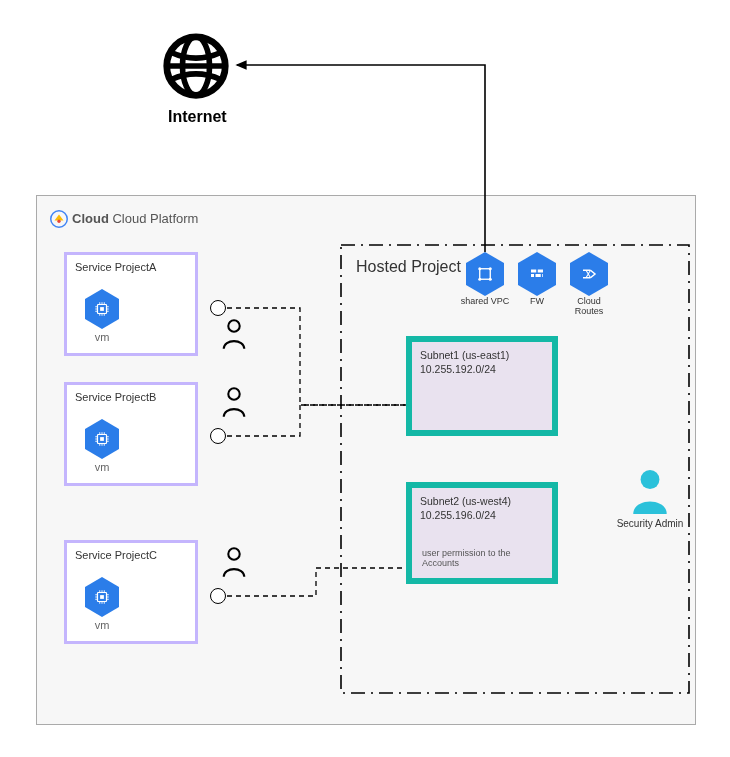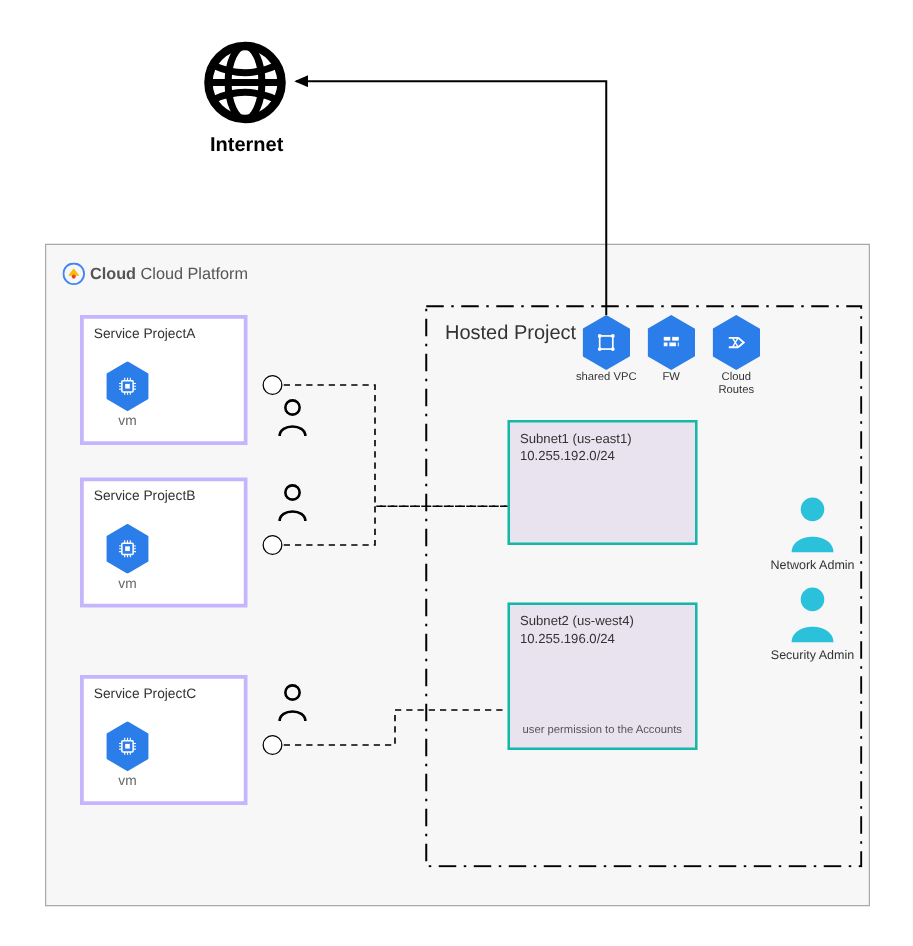--- a/index.html
+++ b/index.html
@@ -64,21 +64,21 @@
     color: #333;
     text-align: center;
     width: 50px;
   }
   .hosted-label {
     font-size: 16px;
     color: #333;
   }
   .subnet-box {
     background: #e9e2ef;
-    border: 2px solid #14b8a6;
+    border: 6px solid #14b8a6;
   }
   .subnet-text {
     font-size: 10.5px;
     color: #333;
     padding: 6px 8px;
     line-height: 1.35;
   }
   .subnet-note {
     font-size: 9px;
     color: #555;
@@ -266,35 +266,28 @@
     <div class="hex-label" style="margin-left:-6px;">Cloud Routes</div>
   </div>
 
   <div class="abs subnet-box" style="left:406px; top:336px; width:152px; height:100px;">
     <div class="subnet-text">
       <div>Subnet1 (us-east1)</div>
       <div>10.255.192.0/24</div>
     </div>
   </div>
 
-  <div class="abs subnet-box" style="left:406px; top:482px; width:152px; height:118px;">
+  <div class="abs subnet-box" style="left:406px; top:482px; width:152px; height:102px;">
     <div class="subnet-text">
       <div>Subnet2 (us-west4)</div>
       <div>10.255.196.0/24</div>
     </div>
     <div class="subnet-note abs" style="left:4px; bottom:6px;">user permission to the Accounts</div>
   </div>
 
-  <div class="abs" style="left:610px; top:396px; text-align:center; width:80px;">
-    <svg width="42" height="46" viewBox="0 0 40 44">
-      <circle cx="20" cy="11" r="9" fill="#2bc1da"></circle>
-      <path d="M4 44 C4 28 36 28 36 44 Z" fill="#2bc1da"></path>
-    </svg>
-    <div class="admin-label">Network Admin</div>
-  </div>
   <div class="abs" style="left:610px; top:468px; text-align:center; width:80px;">
     <svg width="42" height="46" viewBox="0 0 40 44">
       <circle cx="20" cy="11" r="9" fill="#2bc1da"></circle>
       <path d="M4 44 C4 28 36 28 36 44 Z" fill="#2bc1da"></path>
     </svg>
     <div class="admin-label">Security Admin</div>
   </div>
 
   <svg class="conn" width="730" height="757">
     <defs>

